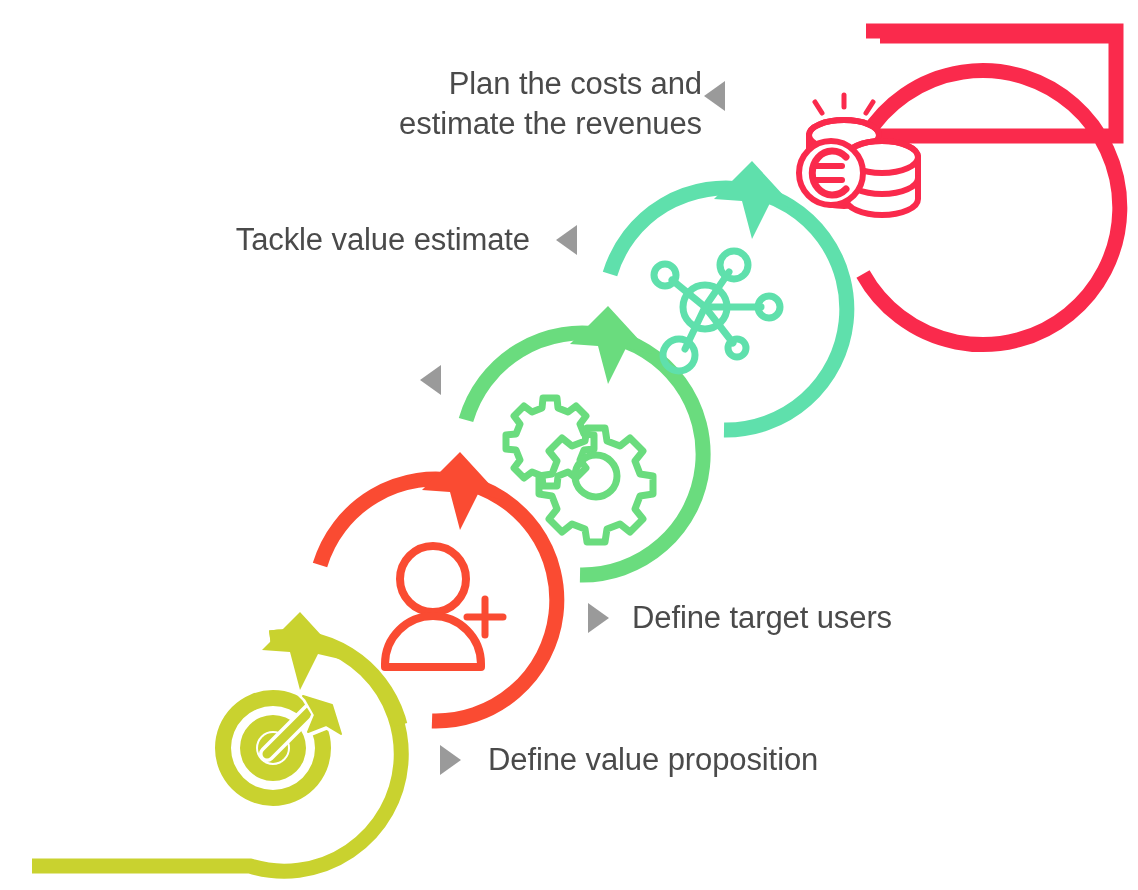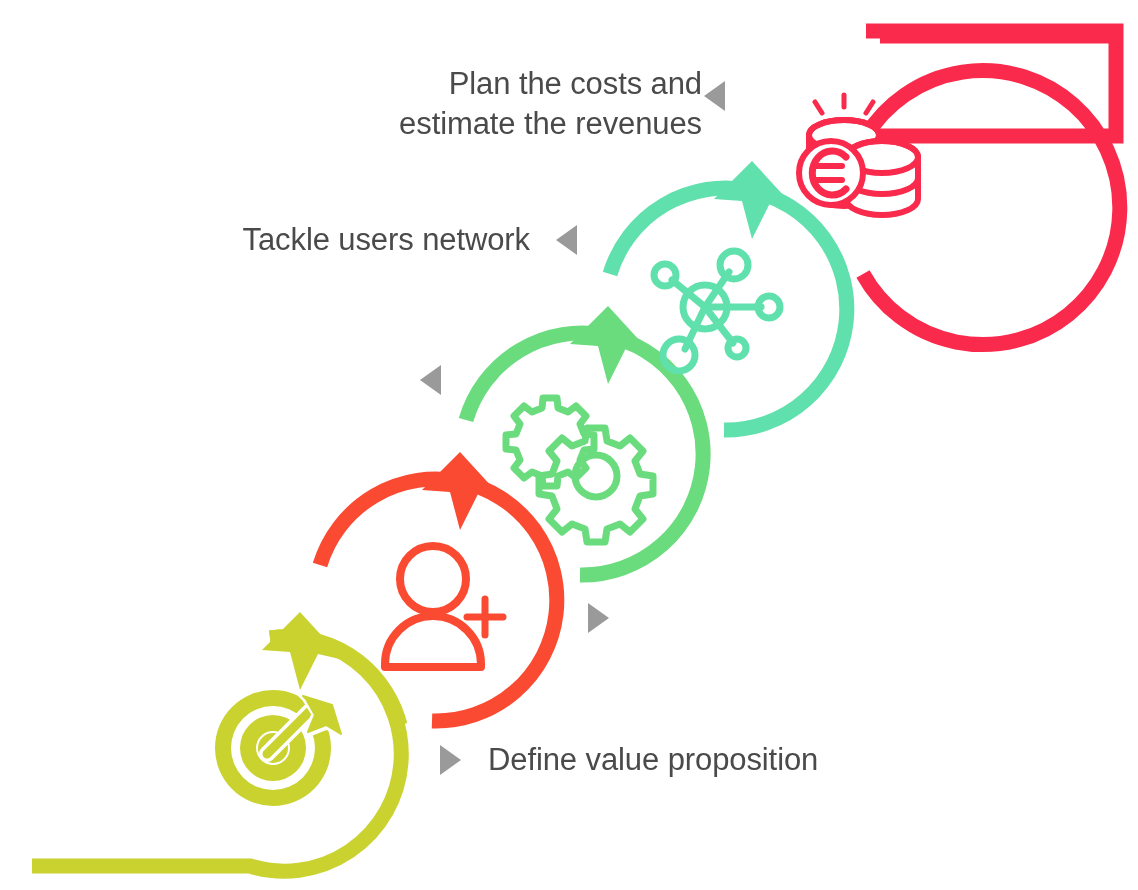--- a/index.html
+++ b/index.html
@@ -176,23 +176,24 @@
       <line x1="18" y1="71" x2="44" y2="71" stroke-width="6"></line>
       <line x1="18" y1="85" x2="44" y2="85" stroke-width="6"></line>
     </g>
 
   </svg>
 
   <div class="label right-align" style="left:330px; top:64px; width:372px;"><span>Plan the costs and</span>
 <span>estimate the revenues</span></div>
   <div class="marker left" style="left:704px; top:81px;"></div>
 
-  <div class="label right-align" style="left:180px; top:220px; width:350px;">Tackle users network</div>
+  <div class="label right-align" style="left:180px; top:220px; width:350px;">Tackle value estimate</div>
   <div class="marker left" style="left:556px; top:225px;"></div>
 
   <div class="marker left" style="left:420px; top:365px;"></div>
 
   <div class="marker right" style="left:588px; top:603px;"></div>
+  <div class="label" style="left:632px; top:598px;">Define target users</div>
 
   <div class="marker right" style="left:440px; top:745px;"></div>
   <div class="label" style="left:488px; top:740px;text-align:right;">Define value proposition</div>
 
 </div>
 
 </body></html>

